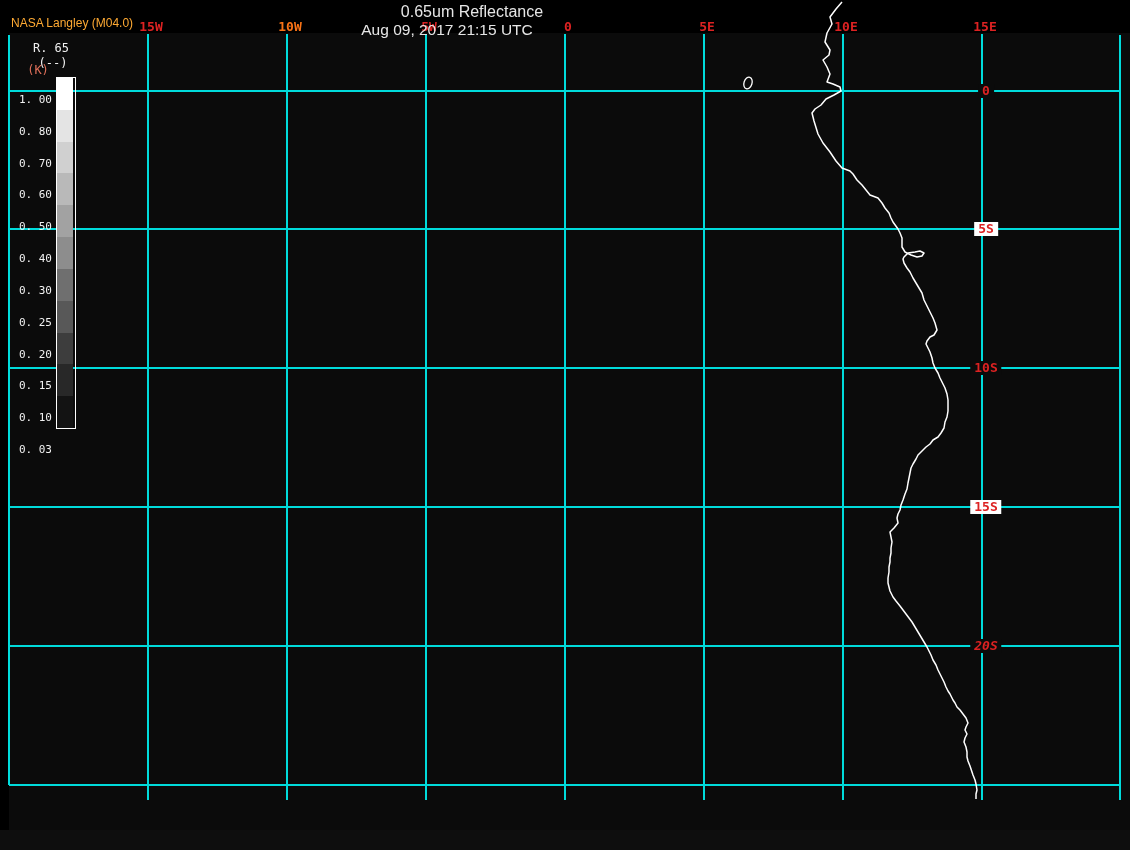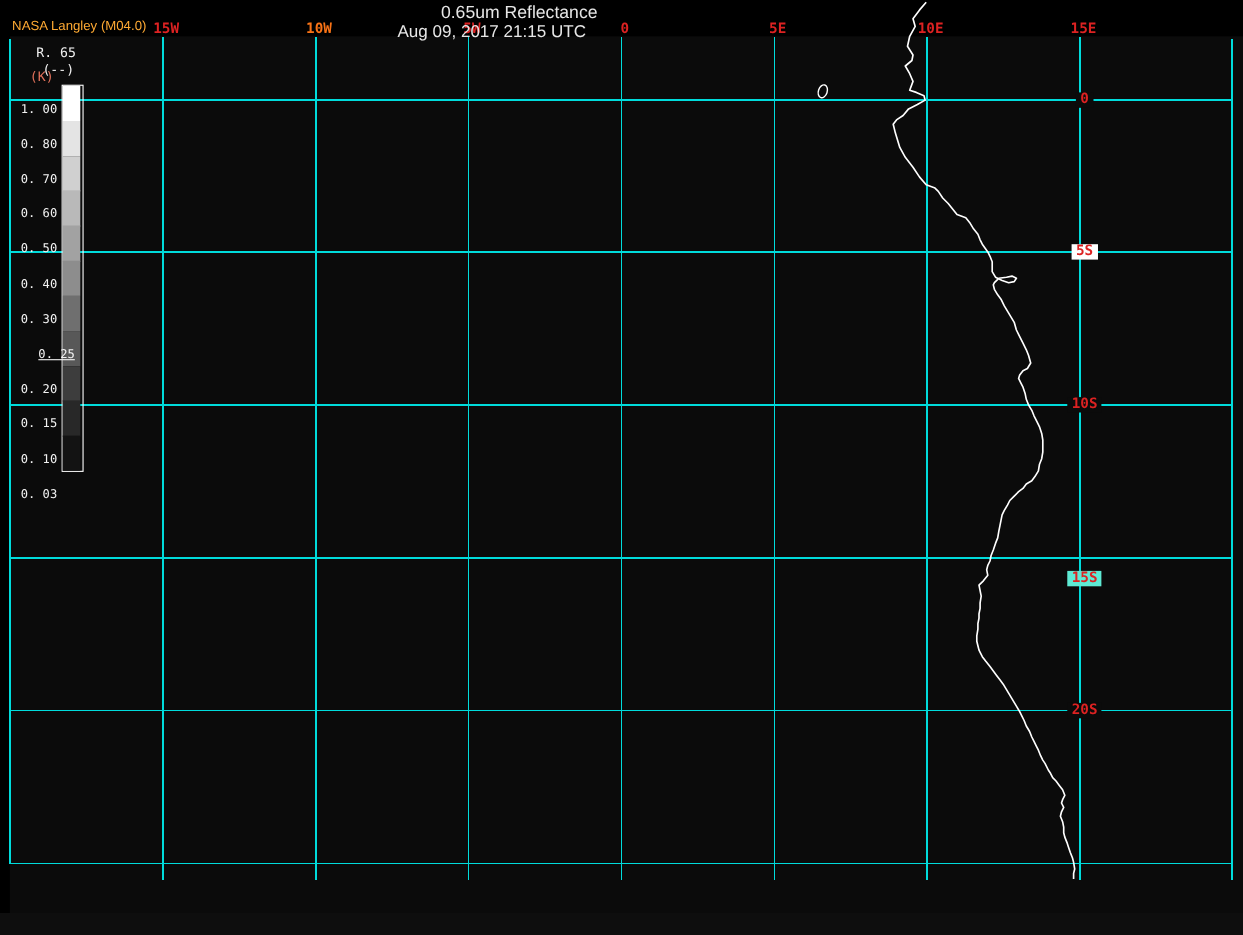--- a/index.html
+++ b/index.html
@@ -59,22 +59,22 @@
       <div class="lon-label" style="left: 151px; top: 21px; color: rgb(221, 34, 34);">15W</div>
       <div class="lon-label" style="left: 290px; top: 21px; color: #f97316;">10W</div>
       <div class="lon-label" style="left: 429px; top: 21px; color: rgb(221, 34, 34);">5W</div>
       <div class="lon-label" style="left: 568px; top: 21px; color: rgb(221, 34, 34);">0</div>
       <div class="lon-label" style="left: 707px; top: 21px; color: rgb(221, 34, 34);">5E</div>
       <div class="lon-label" style="left: 846px; top: 21px; color: rgb(221, 34, 34);">10E</div>
       <div class="lon-label" style="left: 985px; top: 21px; color: rgb(221, 34, 34);">15E</div>
       <div class="lat-label" style="left: 986px; top: 91px; color: rgb(221, 34, 34); background: rgb(11, 11, 11);">0</div>
       <div class="lat-label" style="left: 986px; top: 229px; color: rgb(221, 34, 34); background: #ffffff;">5S</div>
       <div class="lat-label" style="left: 986px; top: 368px; color: rgb(221, 34, 34); background: rgb(11, 11, 11);">10S</div>
-      <div class="lat-label" style="left: 986px; top: 526px; color: rgb(221, 34, 34); background: #5eead4;">15S</div>
-      <div class="lat-label" style="left: 986px; top: 646px; color: rgb(221, 34, 34); background: rgb(11, 11, 11);">20S</div>
+      <div class="lat-label" style="left: 986px; top: 507px; color: rgb(221, 34, 34); background: #ffffff;">15S</div>
+      <div class="lat-label" style="left: 986px; top: 646px; color: rgb(221, 34, 34); background: rgb(11, 11, 11); font-style: italic;">20S</div>
     </div>
 
   <div id="legend">
     <div class="legend-text" id="legend-unit" style="left: 38px; top: 70px; color: rgb(224, 112, 90);">(K)</div>
     <div class="legend-text" id="legend-title" style="left: 51px; top: 48px;">R. 65</div>
     <div class="legend-text" id="legend-subtitle" style="left: 53px; top: 63px;">(--)</div>
     <div id="cb-blocks">
         <div class="cb-col" style="left: 56px; top: 77px; width: 18px; height: 350px;"></div>
         <div class="cb-block" style="left: 57px; top: 78px; width: 16px; height: 32.3182px; background: rgb(255, 255, 255);"></div>
         <div class="cb-block" style="left: 57px; top: 109.818px; width: 16px; height: 32.3182px; background: rgb(228, 228, 228);"></div>
@@ -89,21 +89,21 @@
         <div class="cb-block" style="left: 57px; top: 396.182px; width: 16px; height: 32.3182px; background: rgb(19, 19, 19);"></div>
       </div>
     <div id="cb-labels">
         <div class="cb-label" style="left: 0px; top: 78px; width: 52px;">1. 00</div>
         <div class="cb-label" style="left: 0px; top: 109.818px; width: 52px;">0. 80</div>
         <div class="cb-label" style="left: 0px; top: 141.636px; width: 52px;">0. 70</div>
         <div class="cb-label" style="left: 0px; top: 173.455px; width: 52px;">0. 60</div>
         <div class="cb-label" style="left: 0px; top: 205.273px; width: 52px;">0. 50</div>
         <div class="cb-label" style="left: 0px; top: 237.091px; width: 52px;">0. 40</div>
         <div class="cb-label" style="left: 0px; top: 268.909px; width: 52px;">0. 30</div>
-        <div class="cb-label" style="left: 16px; top: 300.727px; width: 52px; text-decoration: underline;">0. 25</div>
+        <div class="cb-label" style="left: 0px; top: 300.727px; width: 52px;">0. 25</div>
         <div class="cb-label" style="left: 0px; top: 332.545px; width: 52px;">0. 20</div>
         <div class="cb-label" style="left: 0px; top: 364.364px; width: 52px;">0. 15</div>
         <div class="cb-label" style="left: 0px; top: 396.182px; width: 52px;">0. 10</div>
         <div class="cb-label" style="left: 0px; top: 428px; width: 52px;">0. 03</div>
       </div>
   </div>
 
   <div id="header">
     <div class="credit" id="credit" style="color: rgb(255, 170, 51);">NASA Langley (M04.0)</div>
     <div class="map-title" id="title" style="left: 472px; color: rgb(230, 230, 230);">0.65um Reflectance</div>

